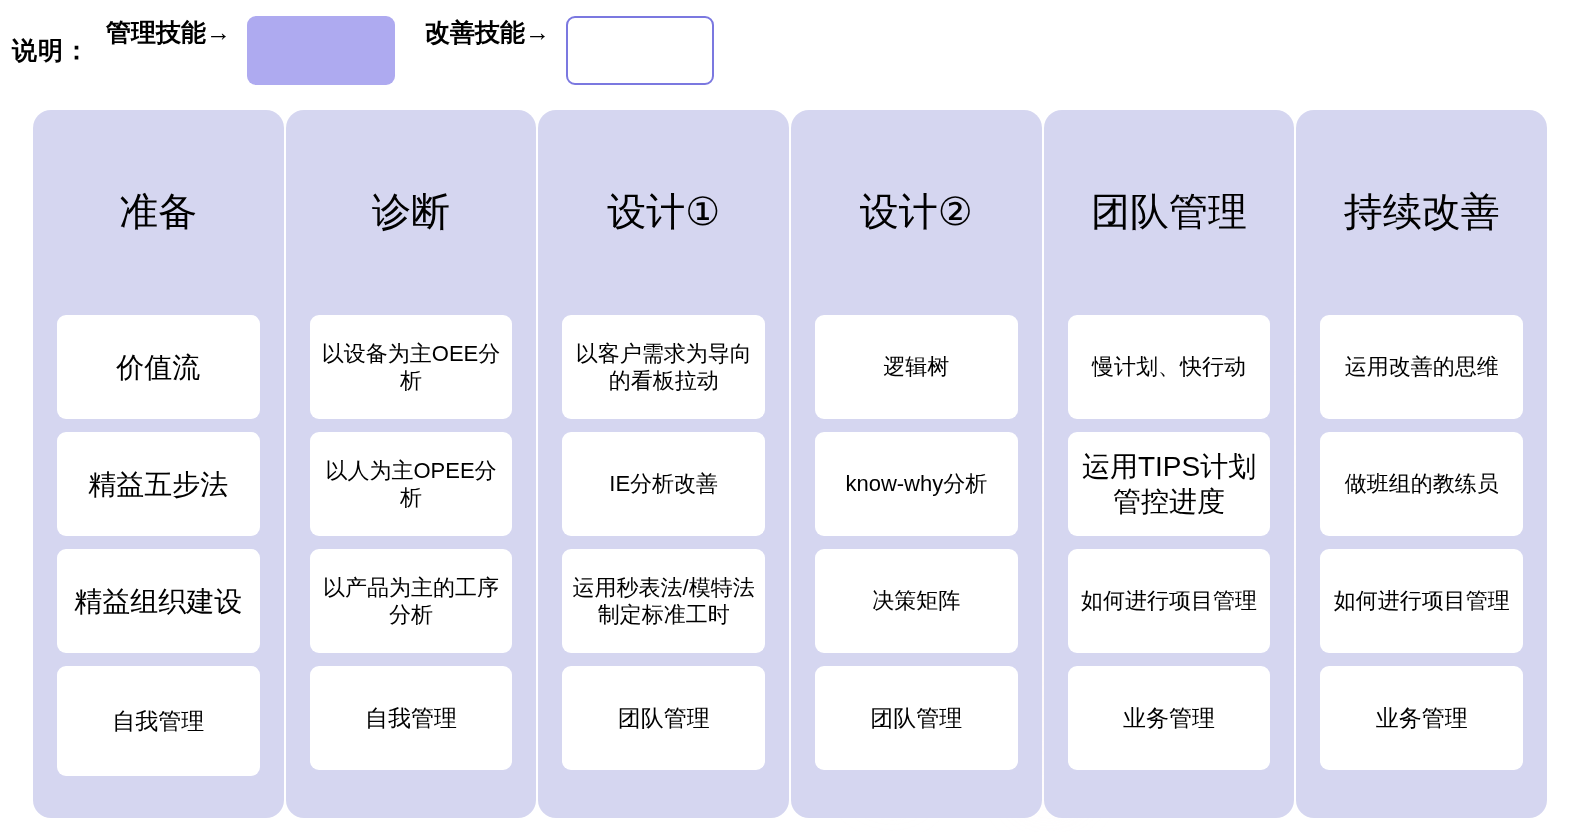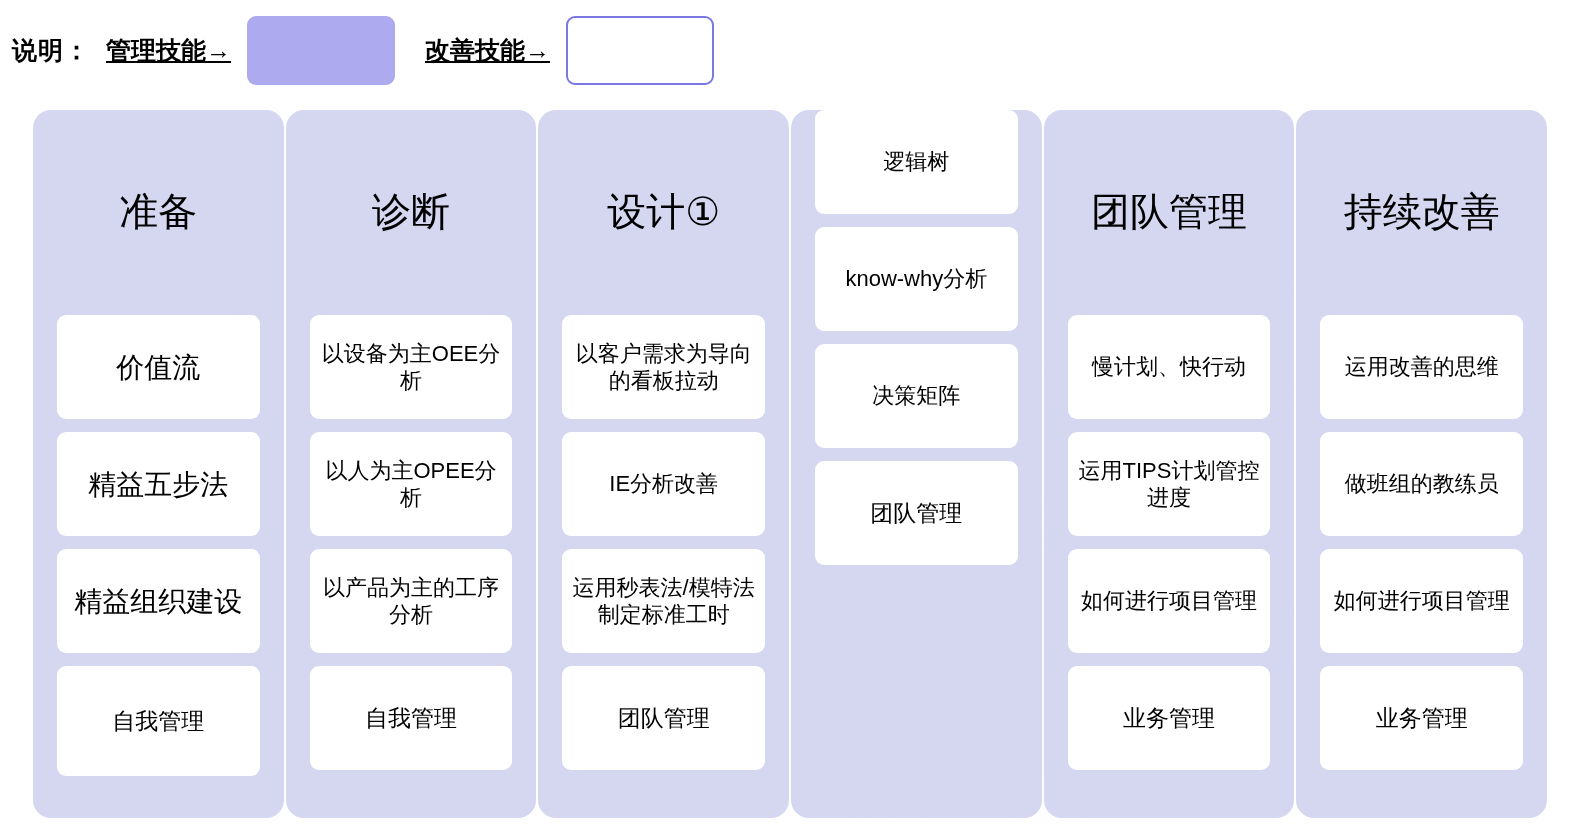--- a/index.html
+++ b/index.html
@@ -41,22 +41,21 @@
   }
   .legend-title {
     font-size: 25px;
     font-weight: bold;
     color: #000000;
     letter-spacing: 1px;
     white-space: nowrap;
   }
   .legend-pair {
     display: flex;
-    align-items: center;
-    text-decoration: underline;
+    align-items: flex-start;
   }
   .legend-label {
     font-size: 25px;
     font-weight: bold;
     color: #000000;
     white-space: nowrap;
   }
   .legend-swatch {
     width: 148px;
     height: 69px;
@@ -116,21 +115,21 @@
     justify-content: center;
     text-align: center;
     color: #000000;
     padding: 4px 8px;
     box-sizing: border-box;
     line-height: 1.25;
   }
   
   .fs-lg   { font-size: 28px; }
   .fs-md   { font-size: 22px; }
-  .fs-sm   { font-size: 22px; }
+  .fs-sm   { font-size: 28px; }
 
   .footer-tag {
     background: #ffffff;
     border-radius: 9px;
     display: flex;
     align-items: center;
     justify-content: center;
     text-align: center;
     color: #000000;
     font-size: 23px;
@@ -191,20 +190,21 @@
     <div class="col-head">设计①</div>
     <div class="cards">
       <div class="card fs-md">以客户需求为导向的看板拉动</div>
       <div class="card fs-md">IE分析改善</div>
       <div class="card fs-md">运用秒表法/模特法制定标准工时</div>
     </div>
     <div class="footer-tag">团队管理</div>
   </div>
 
   <div class="column col-4">
+    <div class="col-head">设计②</div>
     <div class="cards">
       <div class="card fs-md">逻辑树</div>
       <div class="card fs-md">know-why分析</div>
       <div class="card fs-md">决策矩阵</div>
     </div>
     <div class="footer-tag">团队管理</div>
   </div>
 
   <div class="column col-5">
     <div class="col-head">团队管理</div>

